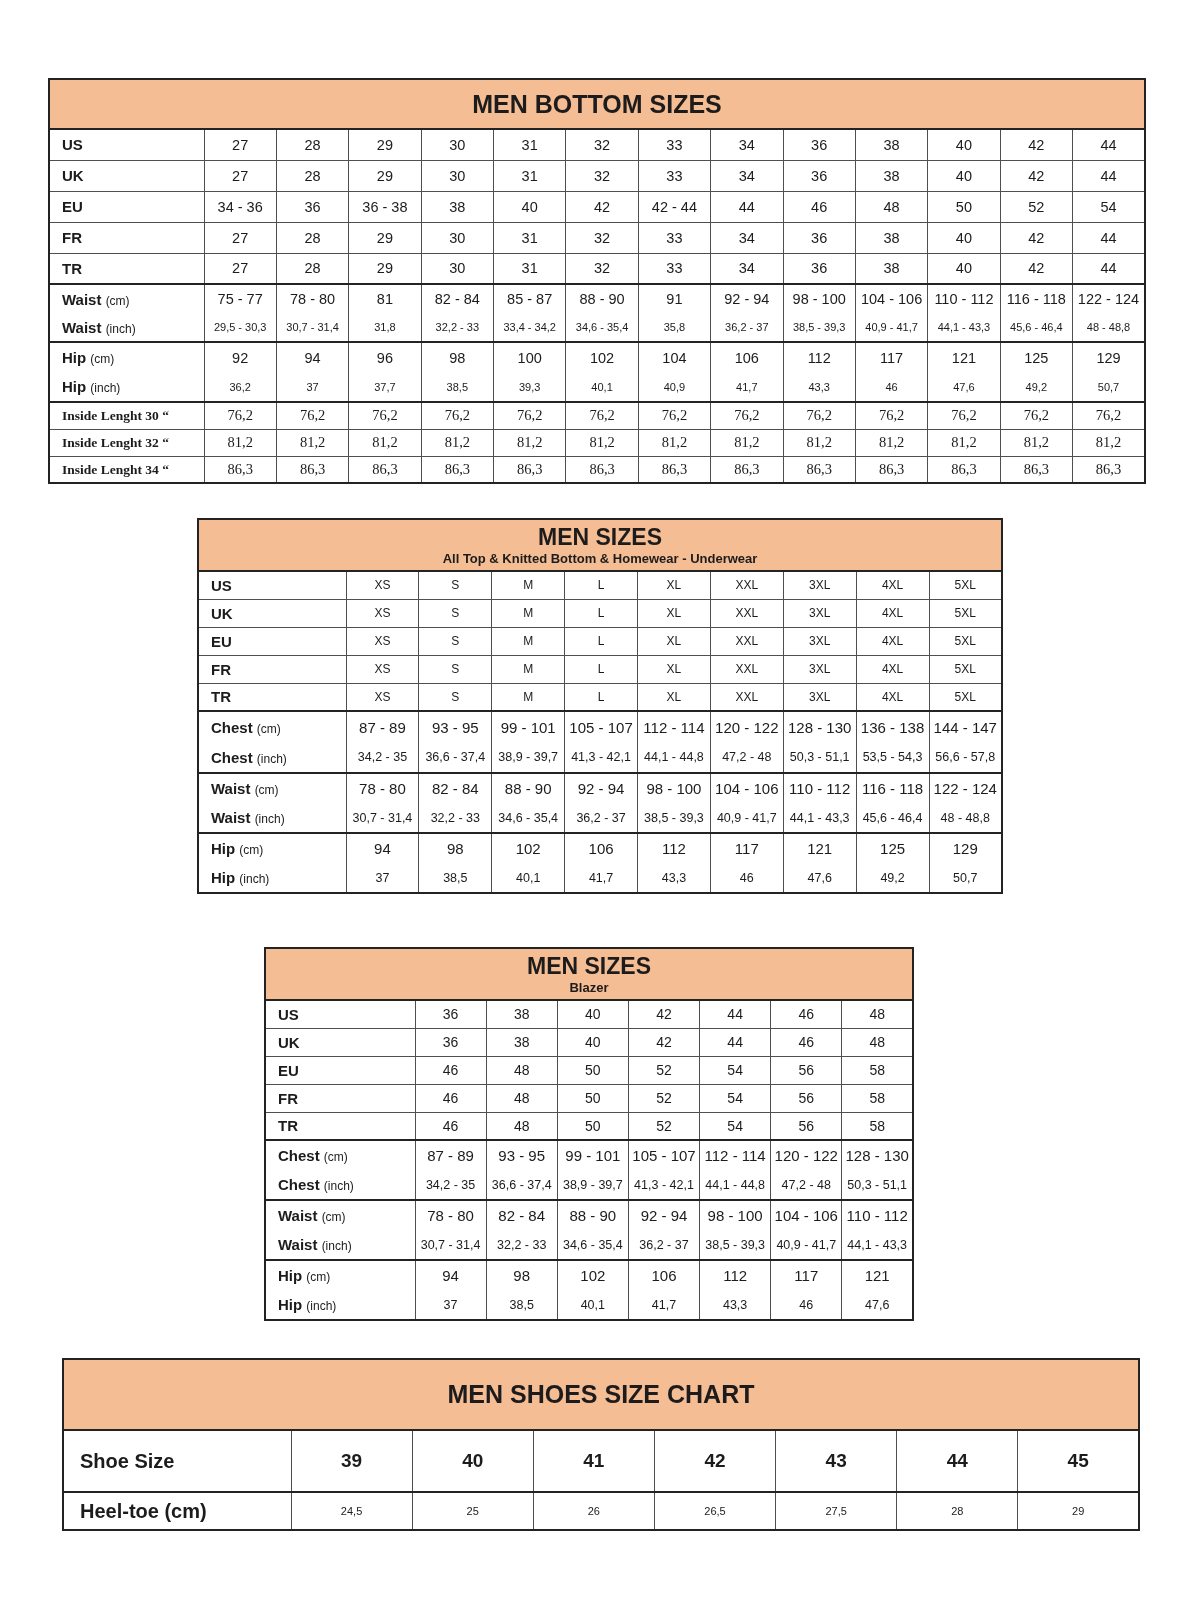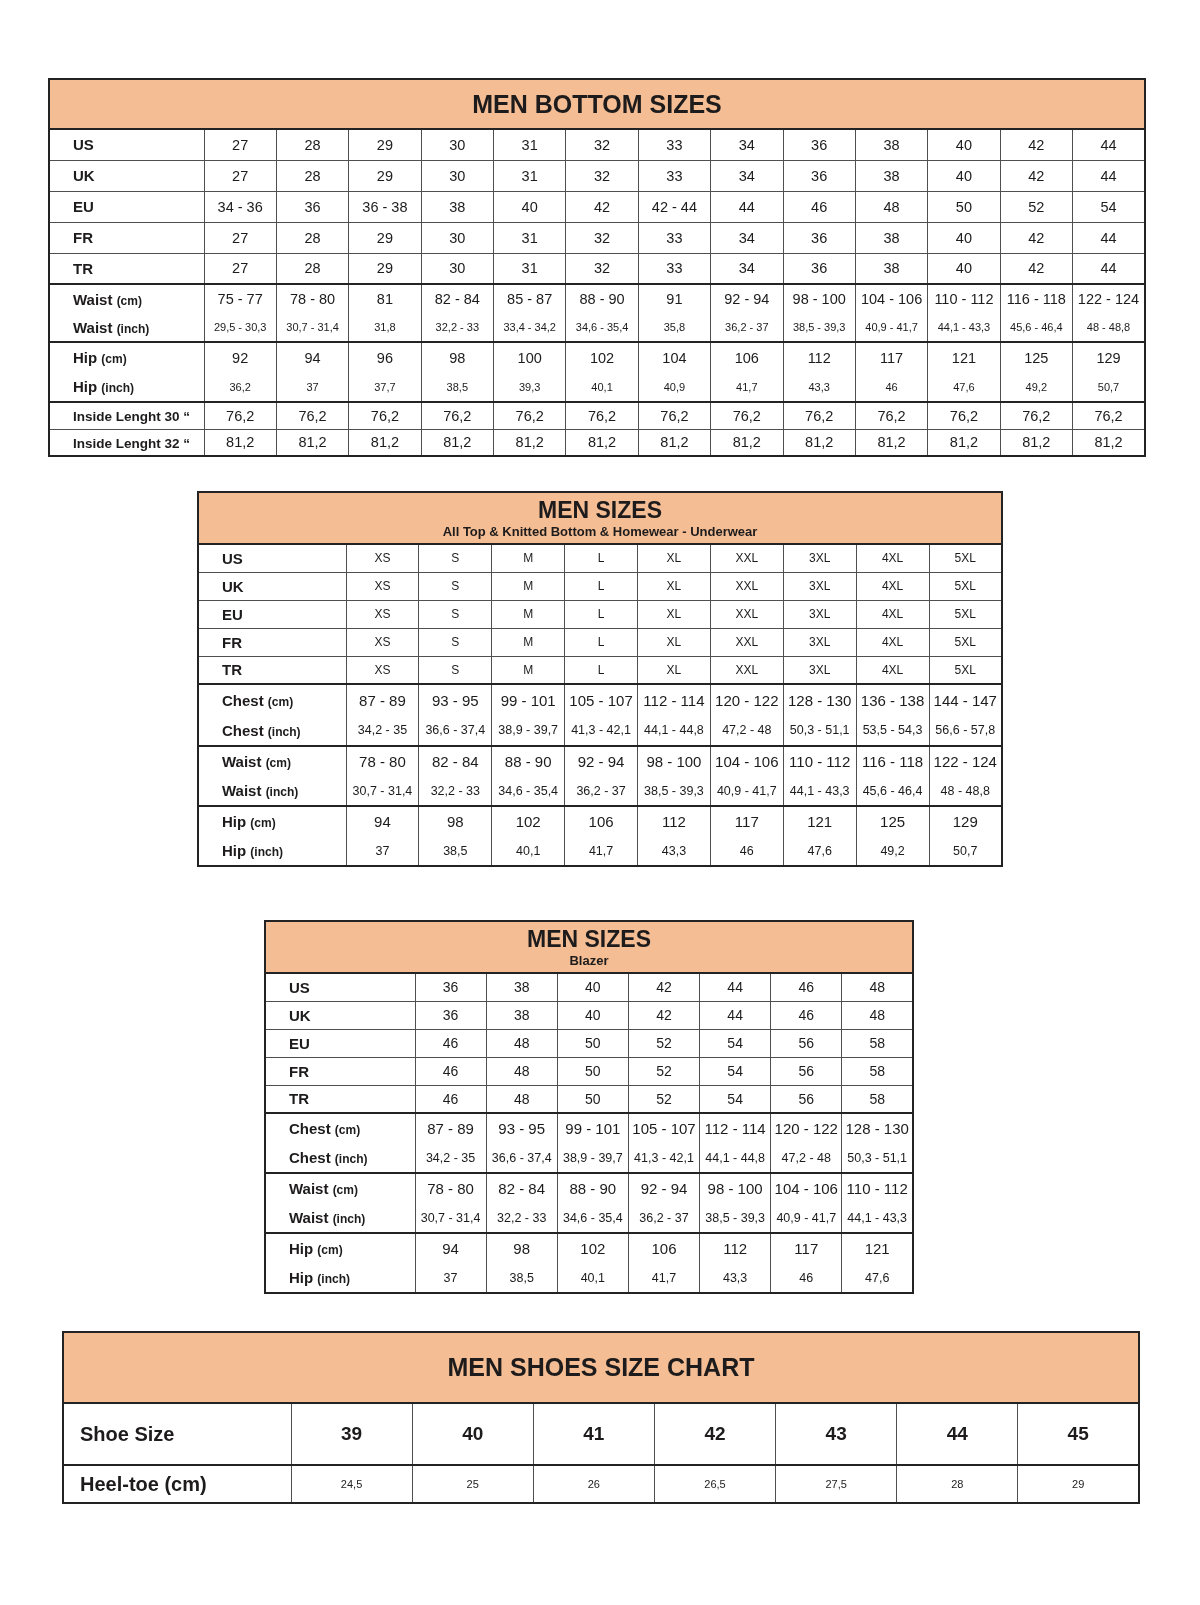--- a/index.html
+++ b/index.html
@@ -49,35 +49,35 @@
     vertical-align:middle;
     font-size:15px;
     padding:0 2px;
     overflow:hidden;
     white-space:nowrap;
   }
   tr.sec-start td{border-top:2px solid var(--border-strong);}
   tr.group-cont td{border-top:none;}
   td.label-cell{
     text-align:left;
-    padding-left:23px;
+    padding-left:12px;
   }
   .lbl-main{font-weight:bold;font-size:15px;}
-  .lbl-unit{font-weight:bold;font-size:12px;}
+  .lbl-unit{font-weight:normal;font-size:12px;}
   tr.row-inch td.val{font-size:12.5px;}
 
   
   #men-bottom-sizes{margin:78px 0 0 48px;width:1098px;}
   #men-bottom-sizes col.label-col{width:155px;}
   #men-bottom-sizes th.tbl-header{height:50px;}
   #men-bottom-sizes .tbl-title{font-size:25px;}
   #men-bottom-sizes tr.sec-0 td{height:31px;}
   #men-bottom-sizes tr.sec-1 td{height:29px;}
   #men-bottom-sizes tr.sec-2 td{height:30px;}
-  #men-bottom-sizes tr.sec-3 td{height:27px;}
+  #men-bottom-sizes tr.sec-3 td{height:27px;font-family:Liberation Serif, serif;}
   #men-bottom-sizes tr.sec-3 .lbl-main{font-size:13.5px;}
   #men-bottom-sizes td.val{font-size:14.5px;}
   #men-bottom-sizes tr.row-inch td.val{font-size:11px;}
 
   
   #men-sizes-top{margin:34px 0 0 197px;width:806px;}
   #men-sizes-top col.label-col{width:148px;}
   #men-sizes-top th.tbl-header{height:52px;}
   #men-sizes-top .tbl-title{font-size:23px;}
   #men-sizes-top tr.sec-0 td{height:28px;}
@@ -307,20 +307,36 @@
           <td class="val">81,2</td>
           <td class="val">81,2</td>
           <td class="val">81,2</td>
           <td class="val">81,2</td>
           <td class="val">81,2</td>
           <td class="val">81,2</td>
           <td class="val">81,2</td>
           <td class="val">81,2</td>
           <td class="val">81,2</td>
         </tr>
+        <tr class="sec-3">
+          <td class="label-cell"><span class="lbl-main">Inside Lenght 34 “</span></td>
+          <td class="val">86,3</td>
+          <td class="val">86,3</td>
+          <td class="val">86,3</td>
+          <td class="val">86,3</td>
+          <td class="val">86,3</td>
+          <td class="val">86,3</td>
+          <td class="val">86,3</td>
+          <td class="val">86,3</td>
+          <td class="val">86,3</td>
+          <td class="val">86,3</td>
+          <td class="val">86,3</td>
+          <td class="val">86,3</td>
+          <td class="val">86,3</td>
+        </tr>
       </tbody>
     </table>
     <table class="size-table" id="men-sizes-top">
       <colgroup>
         <col class="label-col">
         <col>
         <col>
         <col>
         <col>
         <col>

